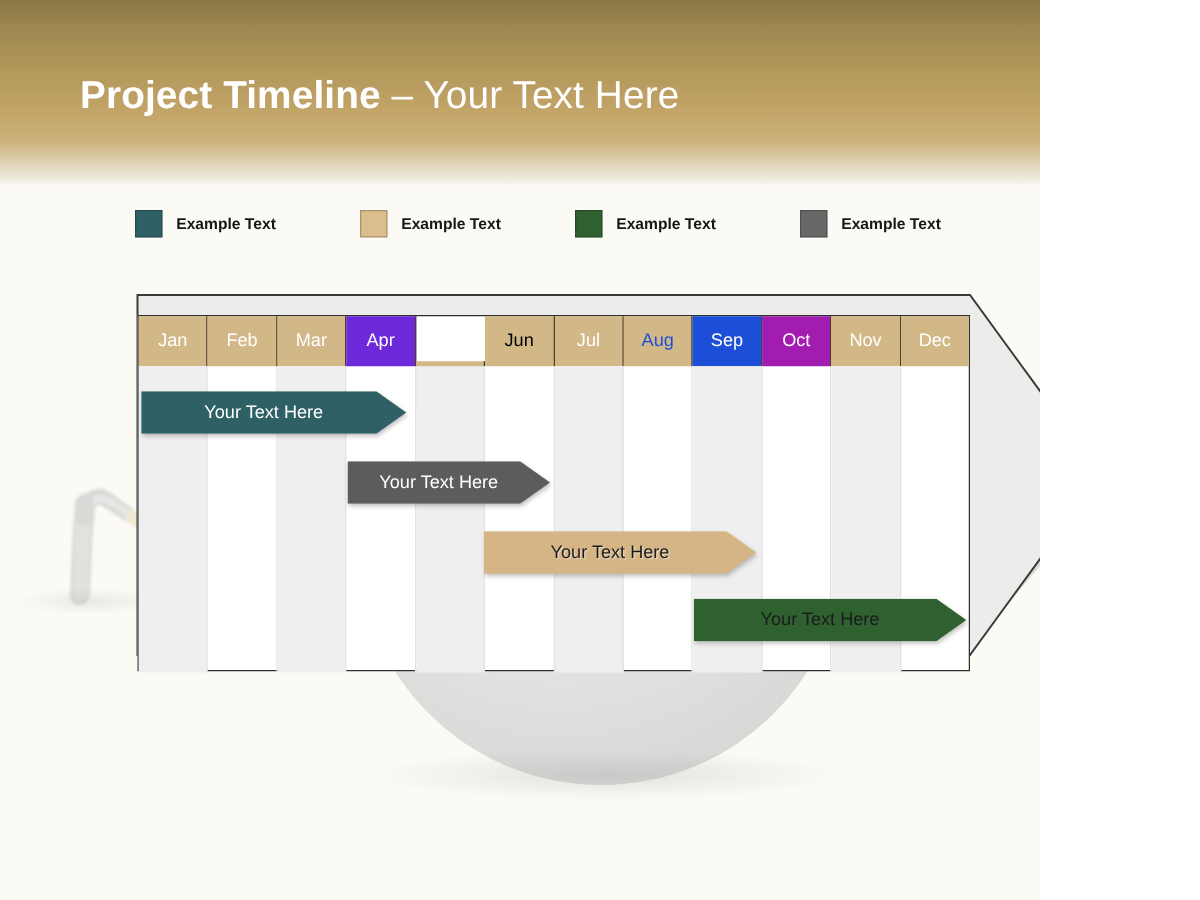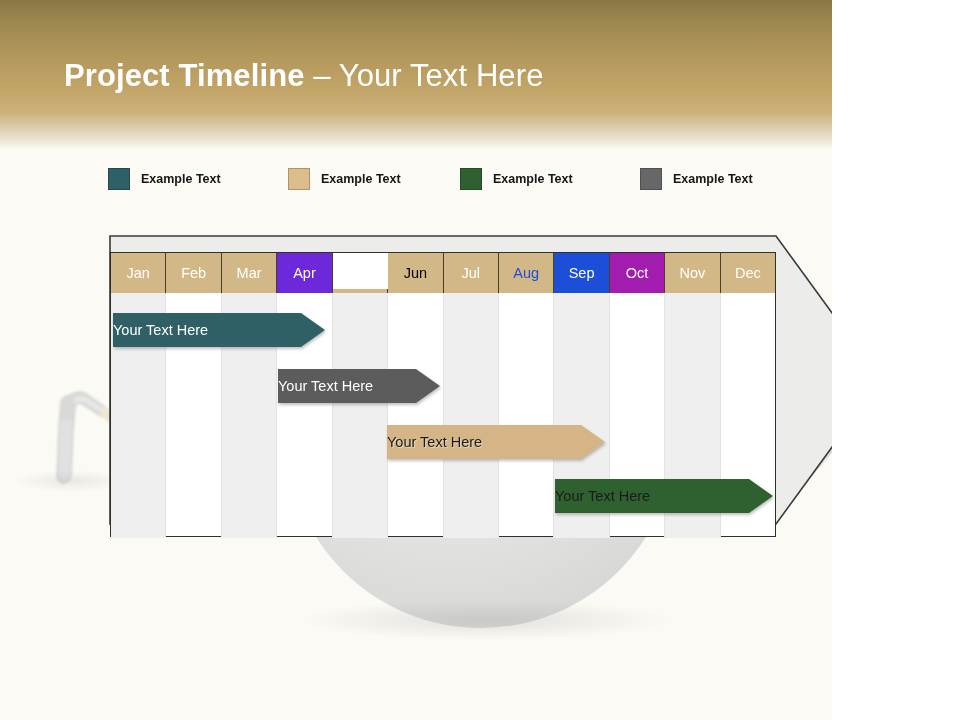--- a/index.html
+++ b/index.html
@@ -162,21 +162,21 @@
     filter: drop-shadow(1.5px 2px 1.6px rgba(90,90,90,0.38));
   }
   .bar-shape {
     position: absolute;
     inset: 0;
   }
   .bar-label {
     position: relative;
     z-index: 2;
     width: 100%;
-    text-align: left;
+    text-align: center;
     padding-right: 16px;
     font-size: 14.5px;
     white-space: nowrap;
   }
   .bar-label.light { color: #ffffff; }
   .bar-label.dark  { color: #1b1b1b; }
   .bar-label.shadowed { text-shadow: 1px 1px 1px rgba(255,255,255,0.55); }
 </style>
 </head>
 <body>

